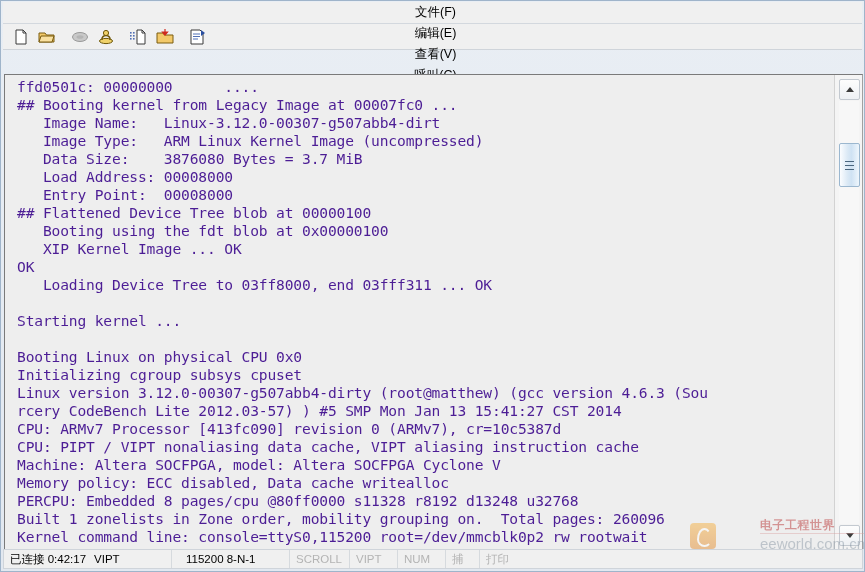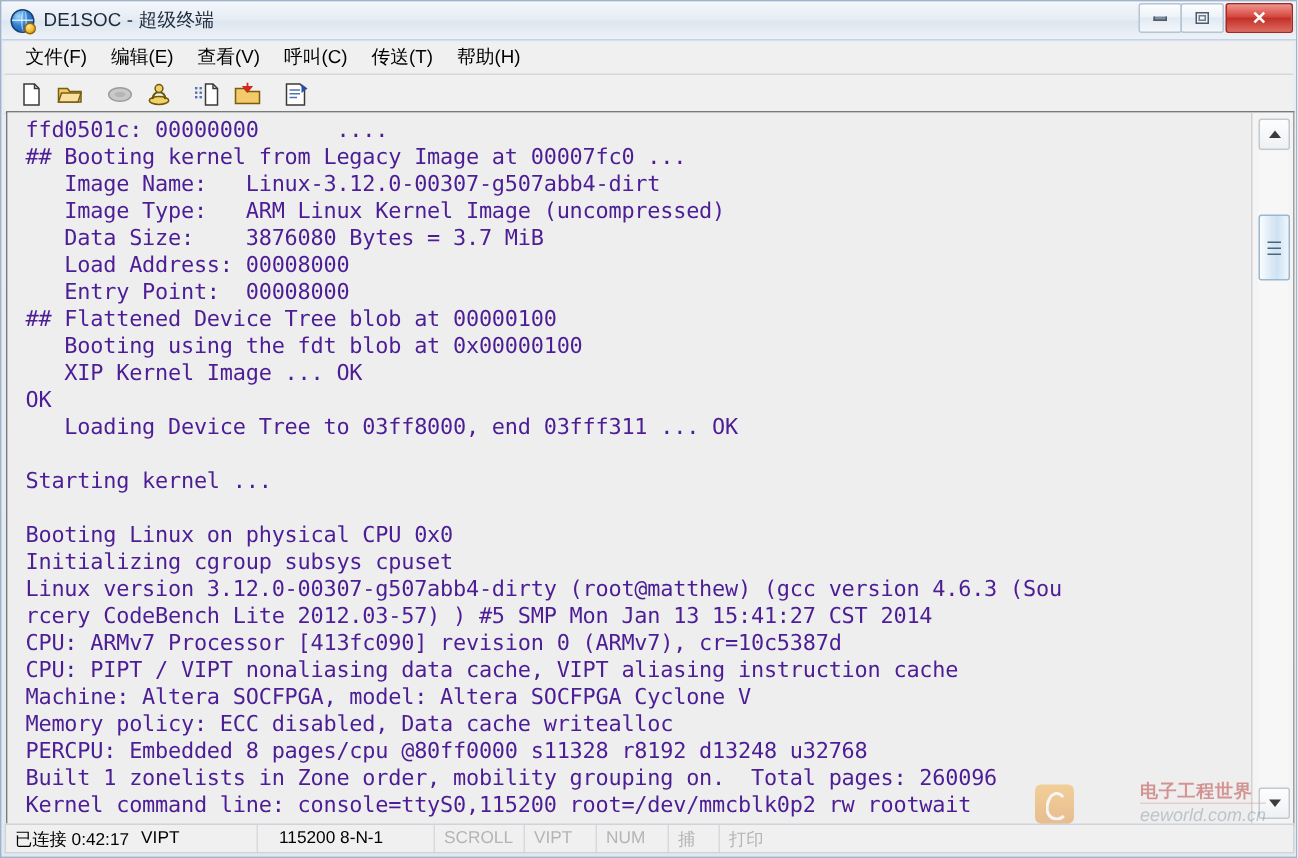--- a/index.html
+++ b/index.html
@@ -99,20 +99,21 @@
 
   
   .menubar {
     height: 22px;
     background: #f0f0f0;
     border-bottom: 1px solid #d3d8de;
     display: flex;
     align-items: center;
     padding-left: 6px;
     margin: 1px 2px 0 2px;
+    flex-direction: column;
   }
   .menu-item {
     font-size: 12.5px;
     color: #000;
     padding: 2px 8px;
     white-space: nowrap;
     cursor: default;
   }
 
   
@@ -258,44 +259,27 @@
   .wm-logo:before {
     content: "";
     position: absolute; left: 7px; top: 5px;
     width: 11px; height: 15px;
     border: 2px solid #fff;
     border-radius: 50% 50% 50% 50% / 60% 60% 40% 40%;
     border-right-color: transparent;
   }
   .wm-txt { display: flex; flex-direction: column; line-height: 1.15; }
   .wm-cn { font-size: 12px; color: #b01818; font-weight: bold; letter-spacing: .5px; }
-  .wm-en { font-size: 12px; color: #7a8a99; font-style: italic; border-top: 1px solid #d9a0a0; padding-top: 1px; }
+  .wm-en { font-size: 15px; color: #7a8a99; border-top: 1px solid #d9a0a0; padding-top: 1px; }
 </style>
 </head>
 <body>
 
 <div id="app">
 
-  <div class="titlebar">
-    <div class="win-icon">
-      <div class="globe"></div>
-        <div class="leaf"></div>
-    </div>
-    <div class="title-text">DE1SOC - 超级终端</div>
-
-    <div class="win-buttons">
-      <div class="wbtn min">
-          <span class="g"></span>
-        </div>
-      <div class="wbtn max">
-          <span class="g"></span>
-        </div>
-      <div class="wbtn close">✕</div>
-    </div>
-  </div>
 
   <div class="menubar">
     <div class="menu-item">文件(F)</div>
     <div class="menu-item">编辑(E)</div>
     <div class="menu-item">查看(V)</div>
     <div class="menu-item">呼叫(C)</div>
     <div class="menu-item">传送(T)</div>
     <div class="menu-item">帮助(H)</div>
   </div>
 

